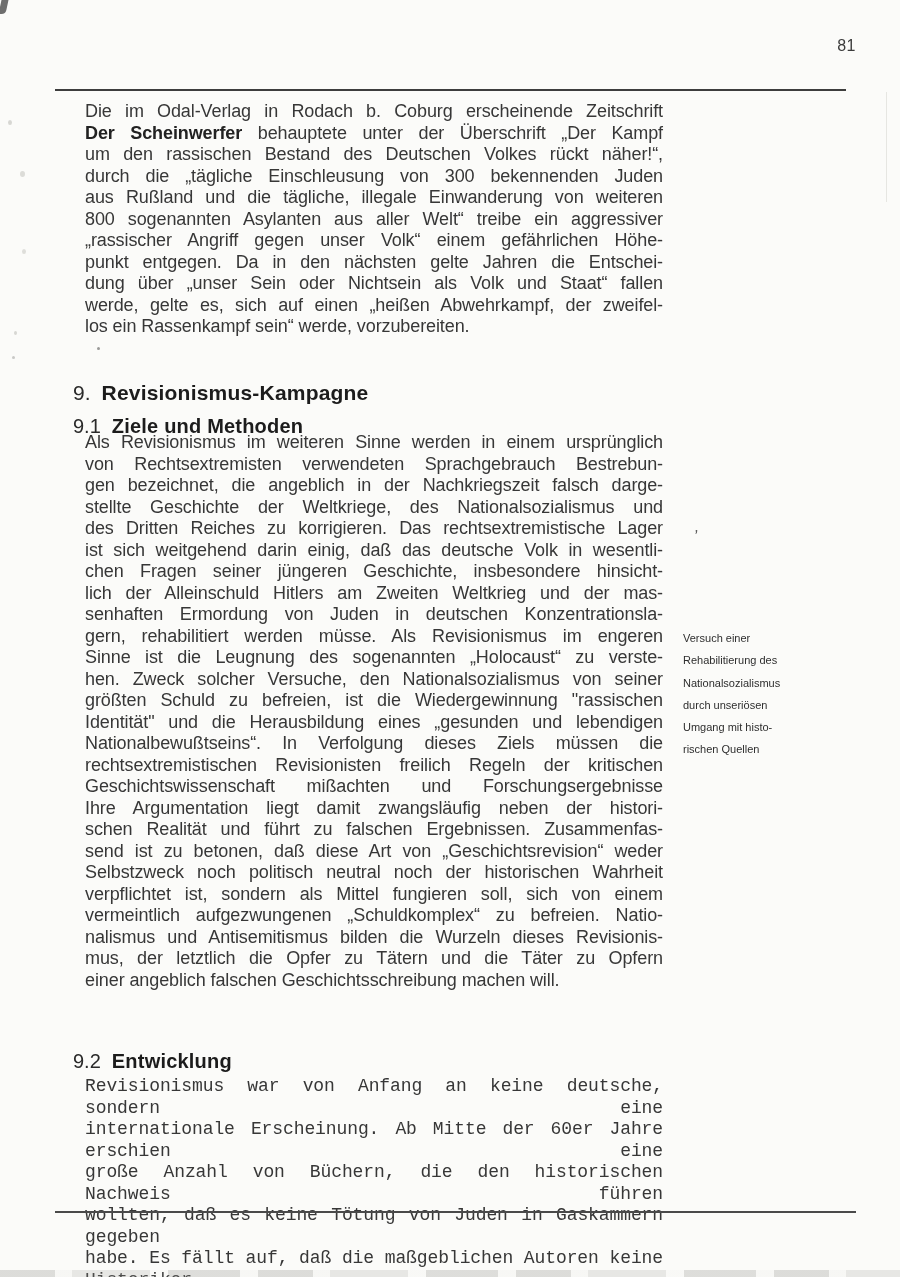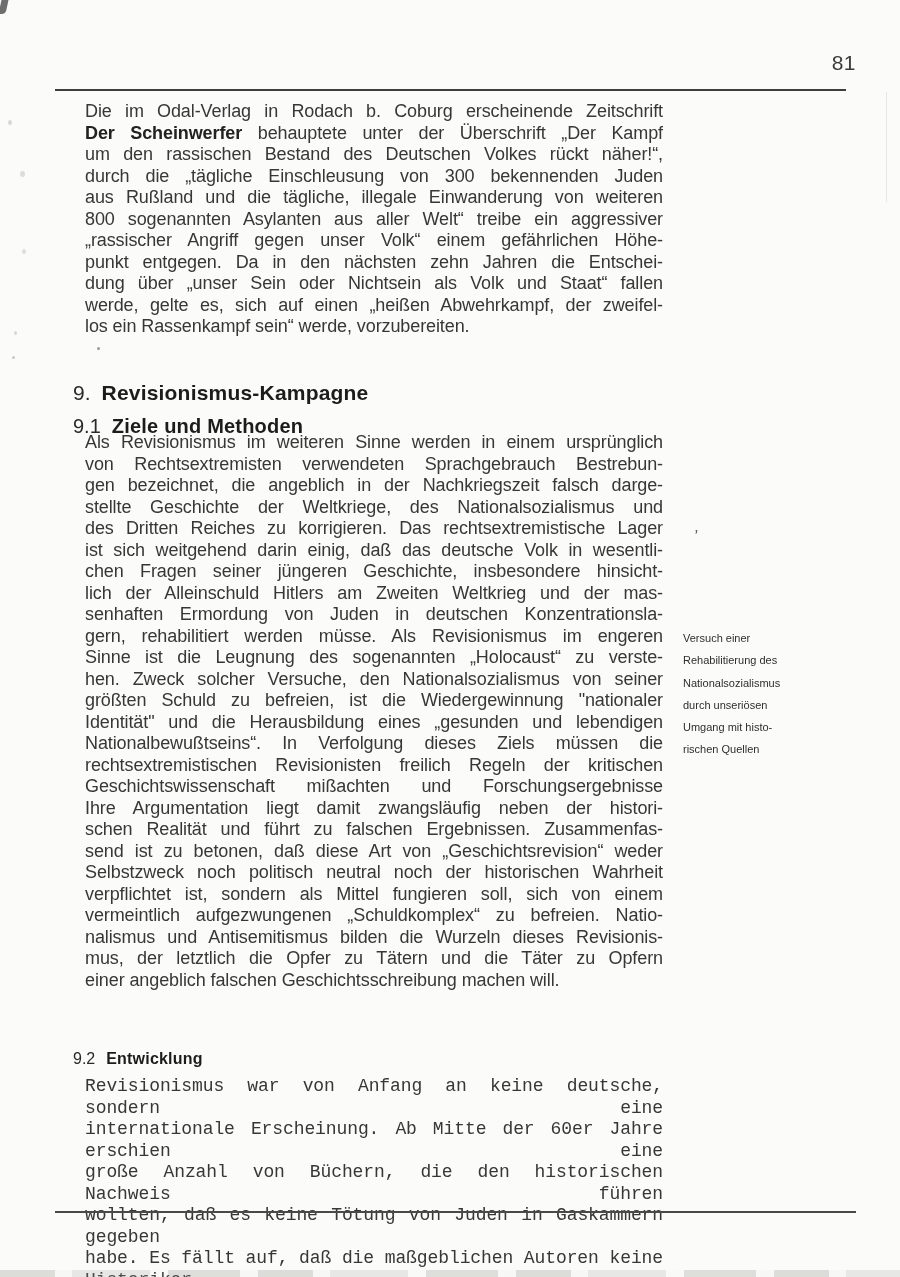--- a/index.html
+++ b/index.html
@@ -4,40 +4,40 @@
 <style>
   html,body{margin:0;padding:0;}
   body{
     width:900px;height:1277px;position:relative;overflow:hidden;
     background:#fbfbf9;
     font-family:"Liberation Sans","DejaVu Sans",sans-serif;
     color:#383838;
   }
   .page{position:absolute;inset:0;}
   .page-number{
-    position:absolute;top:51px;right:44px;
-    font-size:21px;color:#3c3c3c;letter-spacing:.5px;
+    position:absolute;top:37px;right:44px;
+    font-size:16px;color:#3c3c3c;letter-spacing:.5px;
   }
   .rule{position:absolute;background:#3d3d3d;height:2px;}
   .rule-top{left:55px;top:89px;width:791px;}
   .rule-bottom{left:55px;top:1211px;width:801px;background:#4a4a4a;}
   .para{
     position:absolute;left:57px;width:606px;
     font-size:18px;line-height:21.5px;letter-spacing:-0.1px;color:#373737;
   }
   .para1{top:101px;}
   .para2{top:432px;}
   .para3{top:1076px;font-family:Liberation Mono, monospace;}
   .ln{text-align:justify;text-align-last:justify;margin-left:28px;}
   .ln.end{text-align-last:left;}
   .b{font-weight:bold;color:#222;}
   .h{position:absolute;left:57px;margin:16px;font-weight:normal;color:#2a2a2a;}
   .h1{top:365px;font-size:21px;}
   .h2{top:399px;font-size:20px;}
-  .h3{top:1034px;font-size:16px;}
+  .h3{top:1034px;font-size:20px;}
   .hnum{margin-right:11px;}
   .htitle{font-weight:bold;color:#1c1c1c;letter-spacing:.2px;}
   .margin-note{
     position:absolute;left:683px;top:627px;width:200px;
     font-size:11px;line-height:22.3px;color:#2e2e2e;
     white-space:pre-line;
   }
   .artifact{position:absolute;}
   .corner-mark{left:0;top:0;width:7px;height:14px;background:#6e6e6e;
     transform:skewX(-12deg);border-bottom-right-radius:4px;}
@@ -72,21 +72,21 @@
   <div class="rule rule-top"></div>
 
   <div class="para para1">
       <div class="ln"><span>Die im Odal-Verlag in Rodach b. Coburg erscheinende Zeitschrift</span></div>
       <div class="ln"><span class="b">Der Scheinwerfer</span><span> behauptete unter der Überschrift „Der Kampf</span></div>
       <div class="ln"><span>um den rassischen Bestand des Deutschen Volkes rückt näher!“,</span></div>
       <div class="ln"><span>durch die „tägliche Einschleusung von 300 bekennenden Juden</span></div>
       <div class="ln"><span>aus Rußland und die tägliche, illegale Einwanderung von weiteren</span></div>
       <div class="ln"><span>800 sogenannten Asylanten aus aller Welt“ treibe ein aggressiver</span></div>
       <div class="ln"><span>„rassischer Angriff gegen unser Volk“ einem gefährlichen Höhe-</span></div>
-      <div class="ln"><span>punkt entgegen. Da in den nächsten zehn Jahren die Entschei-</span></div>
+      <div class="ln"><span>punkt entgegen. Da in den nächsten gelte Jahren die Entschei-</span></div>
       <div class="ln"><span>dung über „unser Sein oder Nichtsein als Volk und Staat“ fallen</span></div>
       <div class="ln"><span>werde, gelte es, sich auf einen „heißen Abwehrkampf, der zweifel-</span></div>
       <div class="ln end"><span>los ein Rassenkampf sein“ werde, vorzubereiten.</span></div>
     </div>
 
   <h1 class="h h1"><span class="hnum">9.</span><span class="htitle">Revisionismus-Kampagne</span></h1>
 
   <h2 class="h h2"><span class="hnum">9.1</span><span class="htitle">Ziele und Methoden</span></h2>
 
   <div class="para para2">
@@ -95,21 +95,21 @@
       <div class="ln"><span>gen bezeichnet, die angeblich in der Nachkriegszeit falsch darge-</span></div>
       <div class="ln"><span>stellte Geschichte der Weltkriege, des Nationalsozialismus und</span></div>
       <div class="ln"><span>des Dritten Reiches zu korrigieren. Das rechtsextremistische Lager</span></div>
       <div class="ln"><span>ist sich weitgehend darin einig, daß das deutsche Volk in wesentli-</span></div>
       <div class="ln"><span>chen Fragen seiner jüngeren Geschichte, insbesondere hinsicht-</span></div>
       <div class="ln"><span>lich der Alleinschuld Hitlers am Zweiten Weltkrieg und der mas-</span></div>
       <div class="ln"><span>senhaften Ermordung von Juden in deutschen Konzentrationsla-</span></div>
       <div class="ln"><span>gern, rehabilitiert werden müsse. Als Revisionismus im engeren</span></div>
       <div class="ln"><span>Sinne ist die Leugnung des sogenannten „Holocaust“ zu verste-</span></div>
       <div class="ln"><span>hen. Zweck solcher Versuche, den Nationalsozialismus von seiner</span></div>
-      <div class="ln"><span>größten Schuld zu befreien, ist die Wiedergewinnung "nationaler</span></div>
+      <div class="ln"><span>größten Schuld zu befreien, ist die Wiedergewinnung "rassischen</span></div>
       <div class="ln"><span>Identität" und die Herausbildung eines „gesunden und lebendigen</span></div>
       <div class="ln"><span>Nationalbewußtseins“. In Verfolgung dieses Ziels müssen die</span></div>
       <div class="ln"><span>rechtsextremistischen Revisionisten freilich Regeln der kritischen</span></div>
       <div class="ln"><span>Geschichtswissenschaft mißachten und Forschungsergebnisse</span></div>
       <div class="ln"><span>Ihre Argumentation liegt damit zwangsläufig neben der histori-</span></div>
       <div class="ln"><span>schen Realität und führt zu falschen Ergebnissen. Zusammenfas-</span></div>
       <div class="ln"><span>send ist zu betonen, daß diese Art von „Geschichtsrevision“ weder</span></div>
       <div class="ln"><span>Selbstzweck noch politisch neutral noch der historischen Wahrheit</span></div>
       <div class="ln"><span>verpflichtet ist, sondern als Mittel fungieren soll, sich von einem</span></div>
       <div class="ln"><span>vermeintlich aufgezwungenen „Schuldkomplex“ zu befreien. Natio-</span></div>

